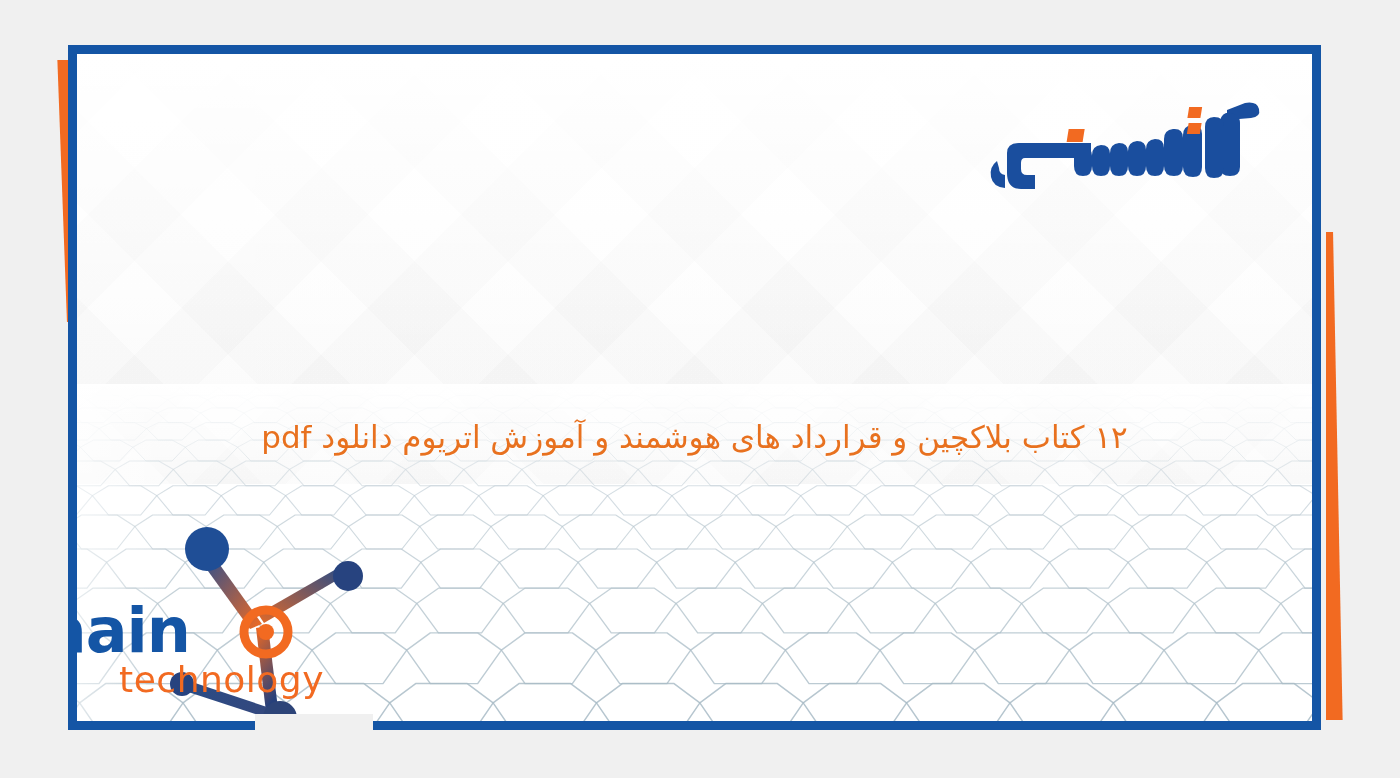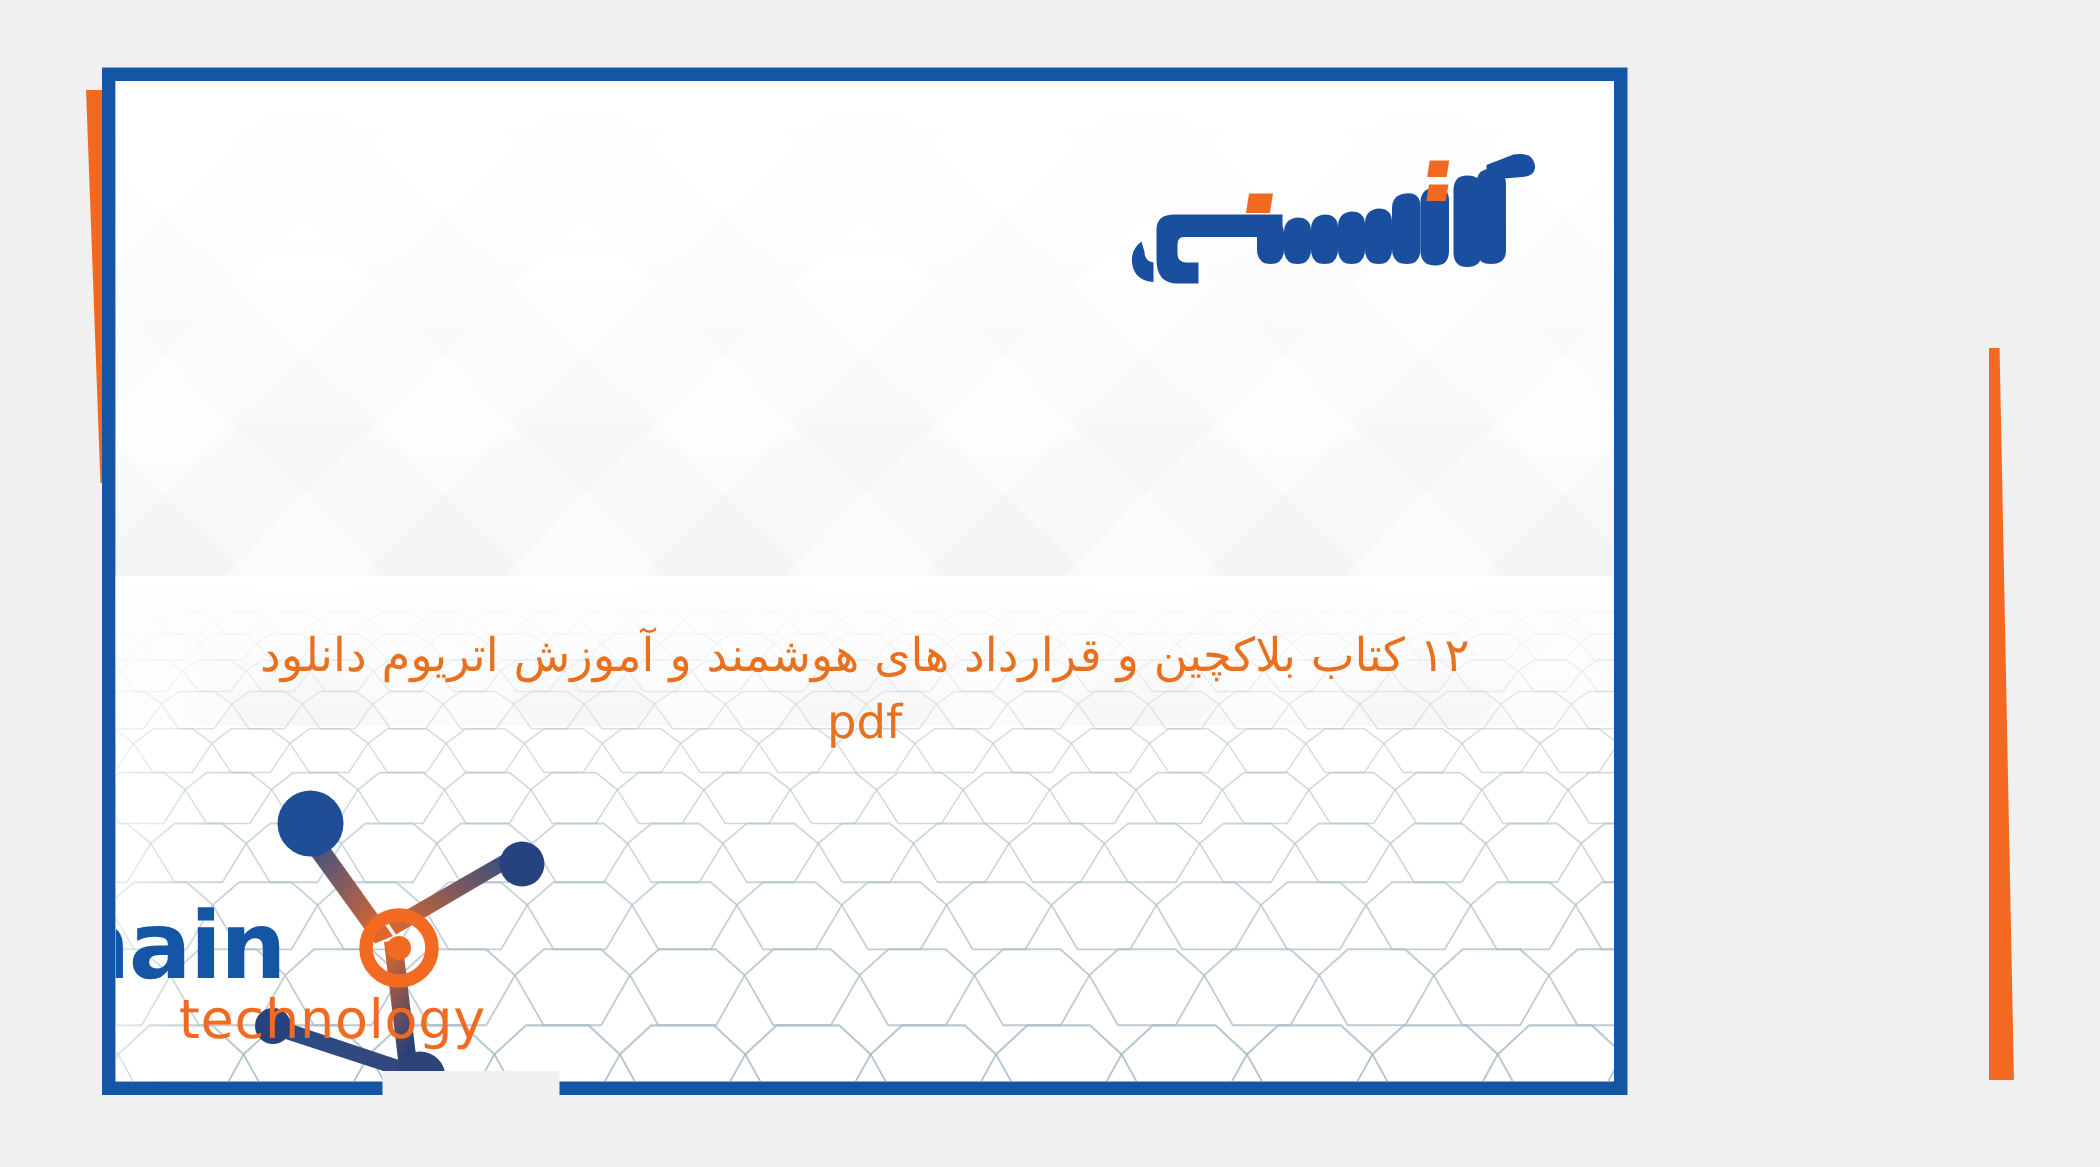--- a/index.html
+++ b/index.html
@@ -39,21 +39,21 @@
     background: #F26A21;
     clip-path: polygon(0% 0%, 22% 0%, 52% 100%, 0% 100%);
     -webkit-clip-path: polygon(0% 0%, 22% 0%, 52% 100%, 0% 100%);
   }
 
   
   #card {
     position: absolute;
     left: 68px;
     top: 45px;
-    width: 1017px;
+    width: 1253px;
     height: 685px;
     box-sizing: border-box;
     border: 9px solid #1455A5;
     background: #ffffff;
     overflow: hidden;
   }
   
   #border-gap {
     position: absolute;
     left: 255px;

